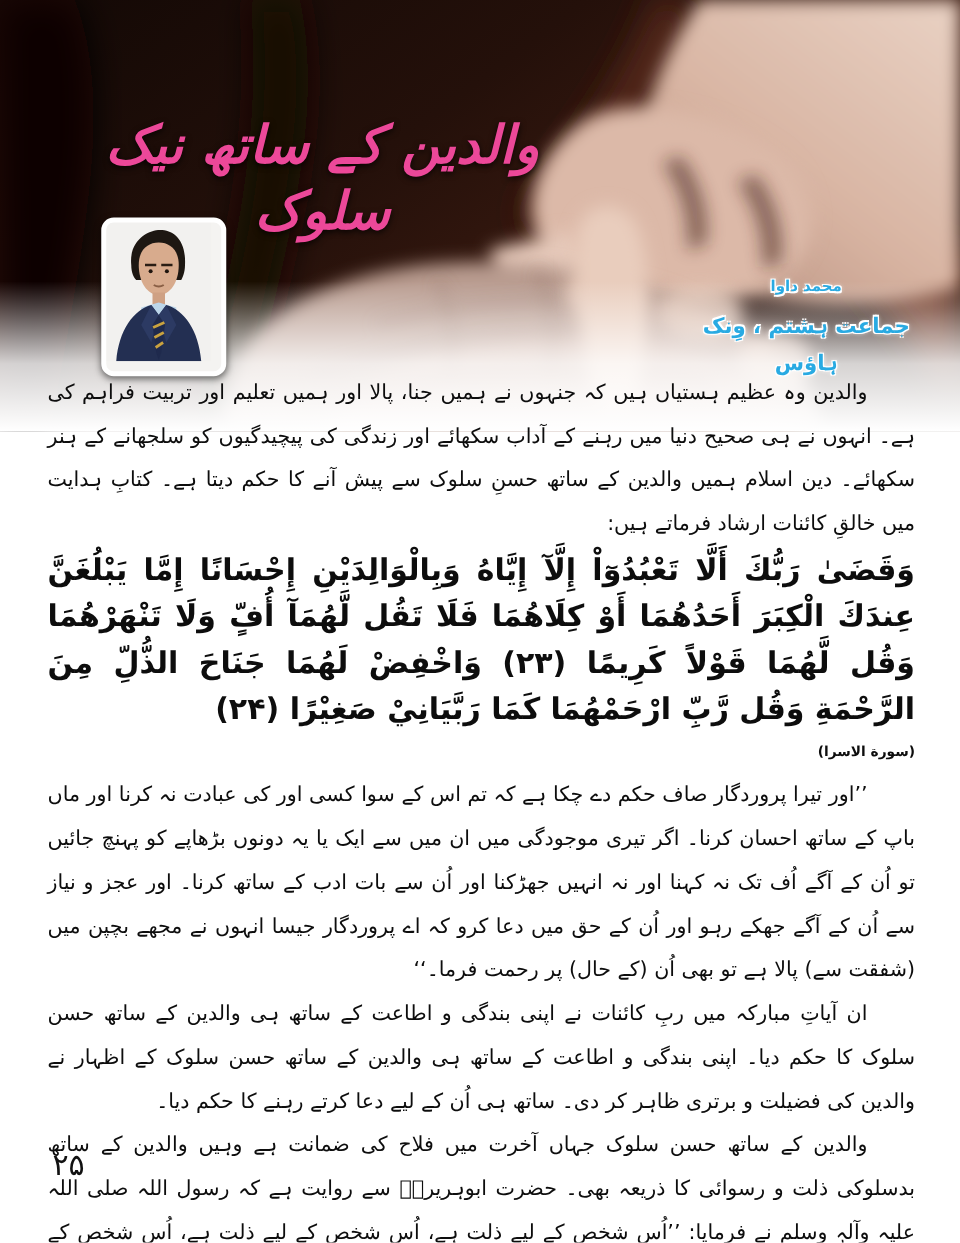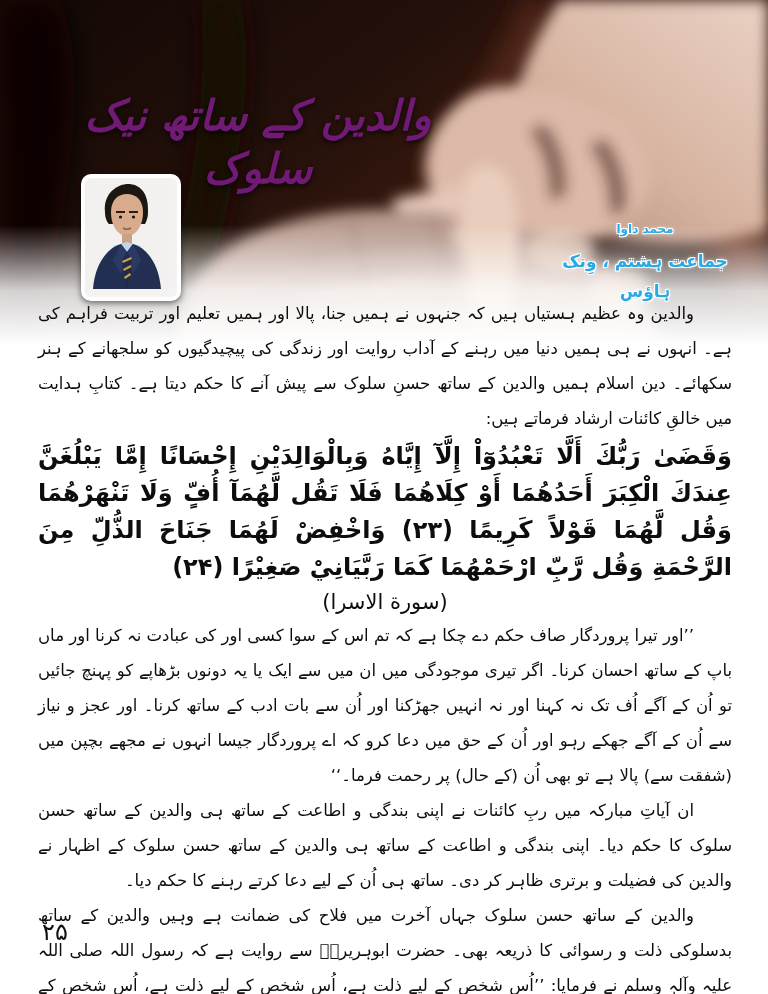--- a/index.html
+++ b/index.html
@@ -15,21 +15,21 @@
   }
   .header-photo svg{display:block;}
   .header-fade{
     position:absolute;left:0;bottom:0;width:100%;height:120px;
     background:linear-gradient(to bottom,rgba(255,255,255,0) 0%,rgba(255,255,255,.82) 55%,#ffffff 100%);
     pointer-events:none;
   }
   
   .article-title{
     position:absolute;top:62px;left:38px;width:440px;z-index:3;
-    direction:rtl;text-align:center;color:#701a75;
+    direction:rtl;text-align:center;color:#ec4899;
     font-size:42px;font-weight:bold;line-height:1.25;
     text-shadow:0 2px 5px rgba(0,0,0,.75);
     font-style:italic;
   }
   
   .student-photo{
     position:absolute;top:174px;left:81px;width:92px;height:119px;z-index:4;
     background:#f4f3f1;border:4px solid #ffffff;border-radius:10px;
     box-shadow:0 2px 6px rgba(0,0,0,.55);overflow:hidden;
   }
@@ -49,21 +49,21 @@
     direction:rtl;text-align:justify;color:#0d0d0d;
     font-size:16.5px;line-height:35px;
   }
   .article-body p{margin:0;}
   .para{text-indent:38px;}
   .quran-verse{
     font-weight:bold;font-size:24px;line-height:37px;
     margin-top:2px !important;text-align:justify;
   }
   .verse-ref{
-    text-align:center;font-size:21px;line-height:32px;font-weight:normal;
+    text-align:right;font-size:11px;line-height:32px;font-weight:bold;
   }
   .page-number{
     position:absolute;left:42px;top:918px;z-index:3;
     font-size:24px;color:#111;direction:rtl;text-align:right;
   }
 </style>
 </head>
 <body>
 
 <div class="header-photo">
@@ -160,21 +160,21 @@
     </g>
   </svg>
 </div>
 
 <div class="author-block">
   <div class="author-name">محمد داوا</div>
   <div class="author-class">جماعت ہشتم ، وِنک ہاؤس</div>
 </div>
 
 <div class="article-body">
-  <p class="para">والدین وہ عظیم ہستیاں ہیں کہ جنہوں نے ہمیں جنا، پالا اور ہمیں تعلیم اور تربیت فراہم کی ہے۔ انہوں نے ہی ہمیں دنیا میں رہنے کے آداب روایت اور زندگی کی پیچیدگیوں کو سلجھانے کے ہنر سکھائے۔ دین اسلام ہمیں والدین کے ساتھ حسنِ سلوک سے پیش آنے کا حکم دیتا ہے۔ کتابِ ہدایت میں خالقِ کائنات ارشاد فرماتے ہیں:</p>
+  <p class="para">والدین وہ عظیم ہستیاں ہیں کہ جنہوں نے ہمیں جنا، پالا اور ہمیں تعلیم اور تربیت فراہم کی ہے۔ انہوں نے ہی صحیح دنیا میں رہنے کے آداب سکھائے اور زندگی کی پیچیدگیوں کو سلجھانے کے ہنر سکھائے۔ دین اسلام ہمیں والدین کے ساتھ حسنِ سلوک سے پیش آنے کا حکم دیتا ہے۔ کتابِ ہدایت میں خالقِ کائنات ارشاد فرماتے ہیں:</p>
   <p class="quran-verse">وَقَضَىٰ رَبُّكَ أَلَّا تَعْبُدُوٓاْ إِلَّآ إِيَّاهُ وَبِالْوَالِدَيْنِ إِحْسَانًا إِمَّا يَبْلُغَنَّ عِندَكَ الْكِبَرَ أَحَدُهُمَا أَوْ كِلَاهُمَا فَلَا تَقُل لَّهُمَآ أُفٍّ وَلَا تَنْهَرْهُمَا وَقُل لَّهُمَا قَوْلاً كَرِيمًا (۲۳) وَاخْفِضْ لَهُمَا جَنَاحَ الذُّلِّ مِنَ الرَّحْمَةِ وَقُل رَّبِّ ارْحَمْهُمَا كَمَا رَبَّيَانِيْ صَغِيْرًا (۲۴)</p>
   <p class="verse-ref">(سورة الاسرا)</p>
   <p class="para">’’اور تیرا پروردگار صاف حکم دے چکا ہے کہ تم اس کے سوا کسی اور کی عبادت نہ کرنا اور ماں باپ کے ساتھ احسان کرنا۔ اگر تیری موجودگی میں ان میں سے ایک یا یہ دونوں بڑھاپے کو پہنچ جائیں تو اُن کے آگے اُف تک نہ کہنا اور نہ انہیں جھڑکنا اور اُن سے بات ادب کے ساتھ کرنا۔ اور عجز و نیاز سے اُن کے آگے جھکے رہو اور اُن کے حق میں دعا کرو کہ اے پروردگار جیسا انہوں نے مجھے بچپن میں (شفقت سے) پالا ہے تو بھی اُن (کے حال) پر رحمت فرما۔‘‘</p>
   <p class="para">ان آیاتِ مبارکہ میں ربِ کائنات نے اپنی بندگی و اطاعت کے ساتھ ہی والدین کے ساتھ حسن سلوک کا حکم دیا۔ اپنی بندگی و اطاعت کے ساتھ ہی والدین کے ساتھ حسن سلوک کے اظہار نے والدین کی فضیلت و برتری ظاہر کر دی۔ ساتھ ہی اُن کے لیے دعا کرتے رہنے کا حکم دیا۔</p>
   <p class="para">والدین کے ساتھ حسن سلوک جہاں آخرت میں فلاح کی ضمانت ہے وہیں والدین کے ساتھ بدسلوکی ذلت و رسوائی کا ذریعہ بھی۔ حضرت ابوہریرہؓ سے روایت ہے کہ رسول اللہ صلی اللہ علیہ وآلہٖ وسلم نے فرمایا: ’’اُس شخص کے لیے ذلت ہے، اُس شخص کے لیے ذلت ہے، اُس شخص کے لیے ذلت ہے۔‘‘ لوگوں نے دریافت کیا: ’’یا رسول اللہ صلی اللہ علیہ وآلہٖ وسلم! کس کے لیے؟‘‘۔ حضور نبی کریم صلی اللہ علیہ وآلہٖ وسلم نے فرمایا: ’’جس کے ماں باپ یا اُن میں سے کوئی ایک اُس کے پاس بڑھاپے کو پہنچا اور وہ اِس کے باوجود (اُن کی خدمت کر کے) جنت میں داخل نہ ہو سکا۔‘‘ (صحیح مسلم۔۶۵۱۰)</p>
 
 </div>
 
 <div class="page-number">۲۵</div>
 

